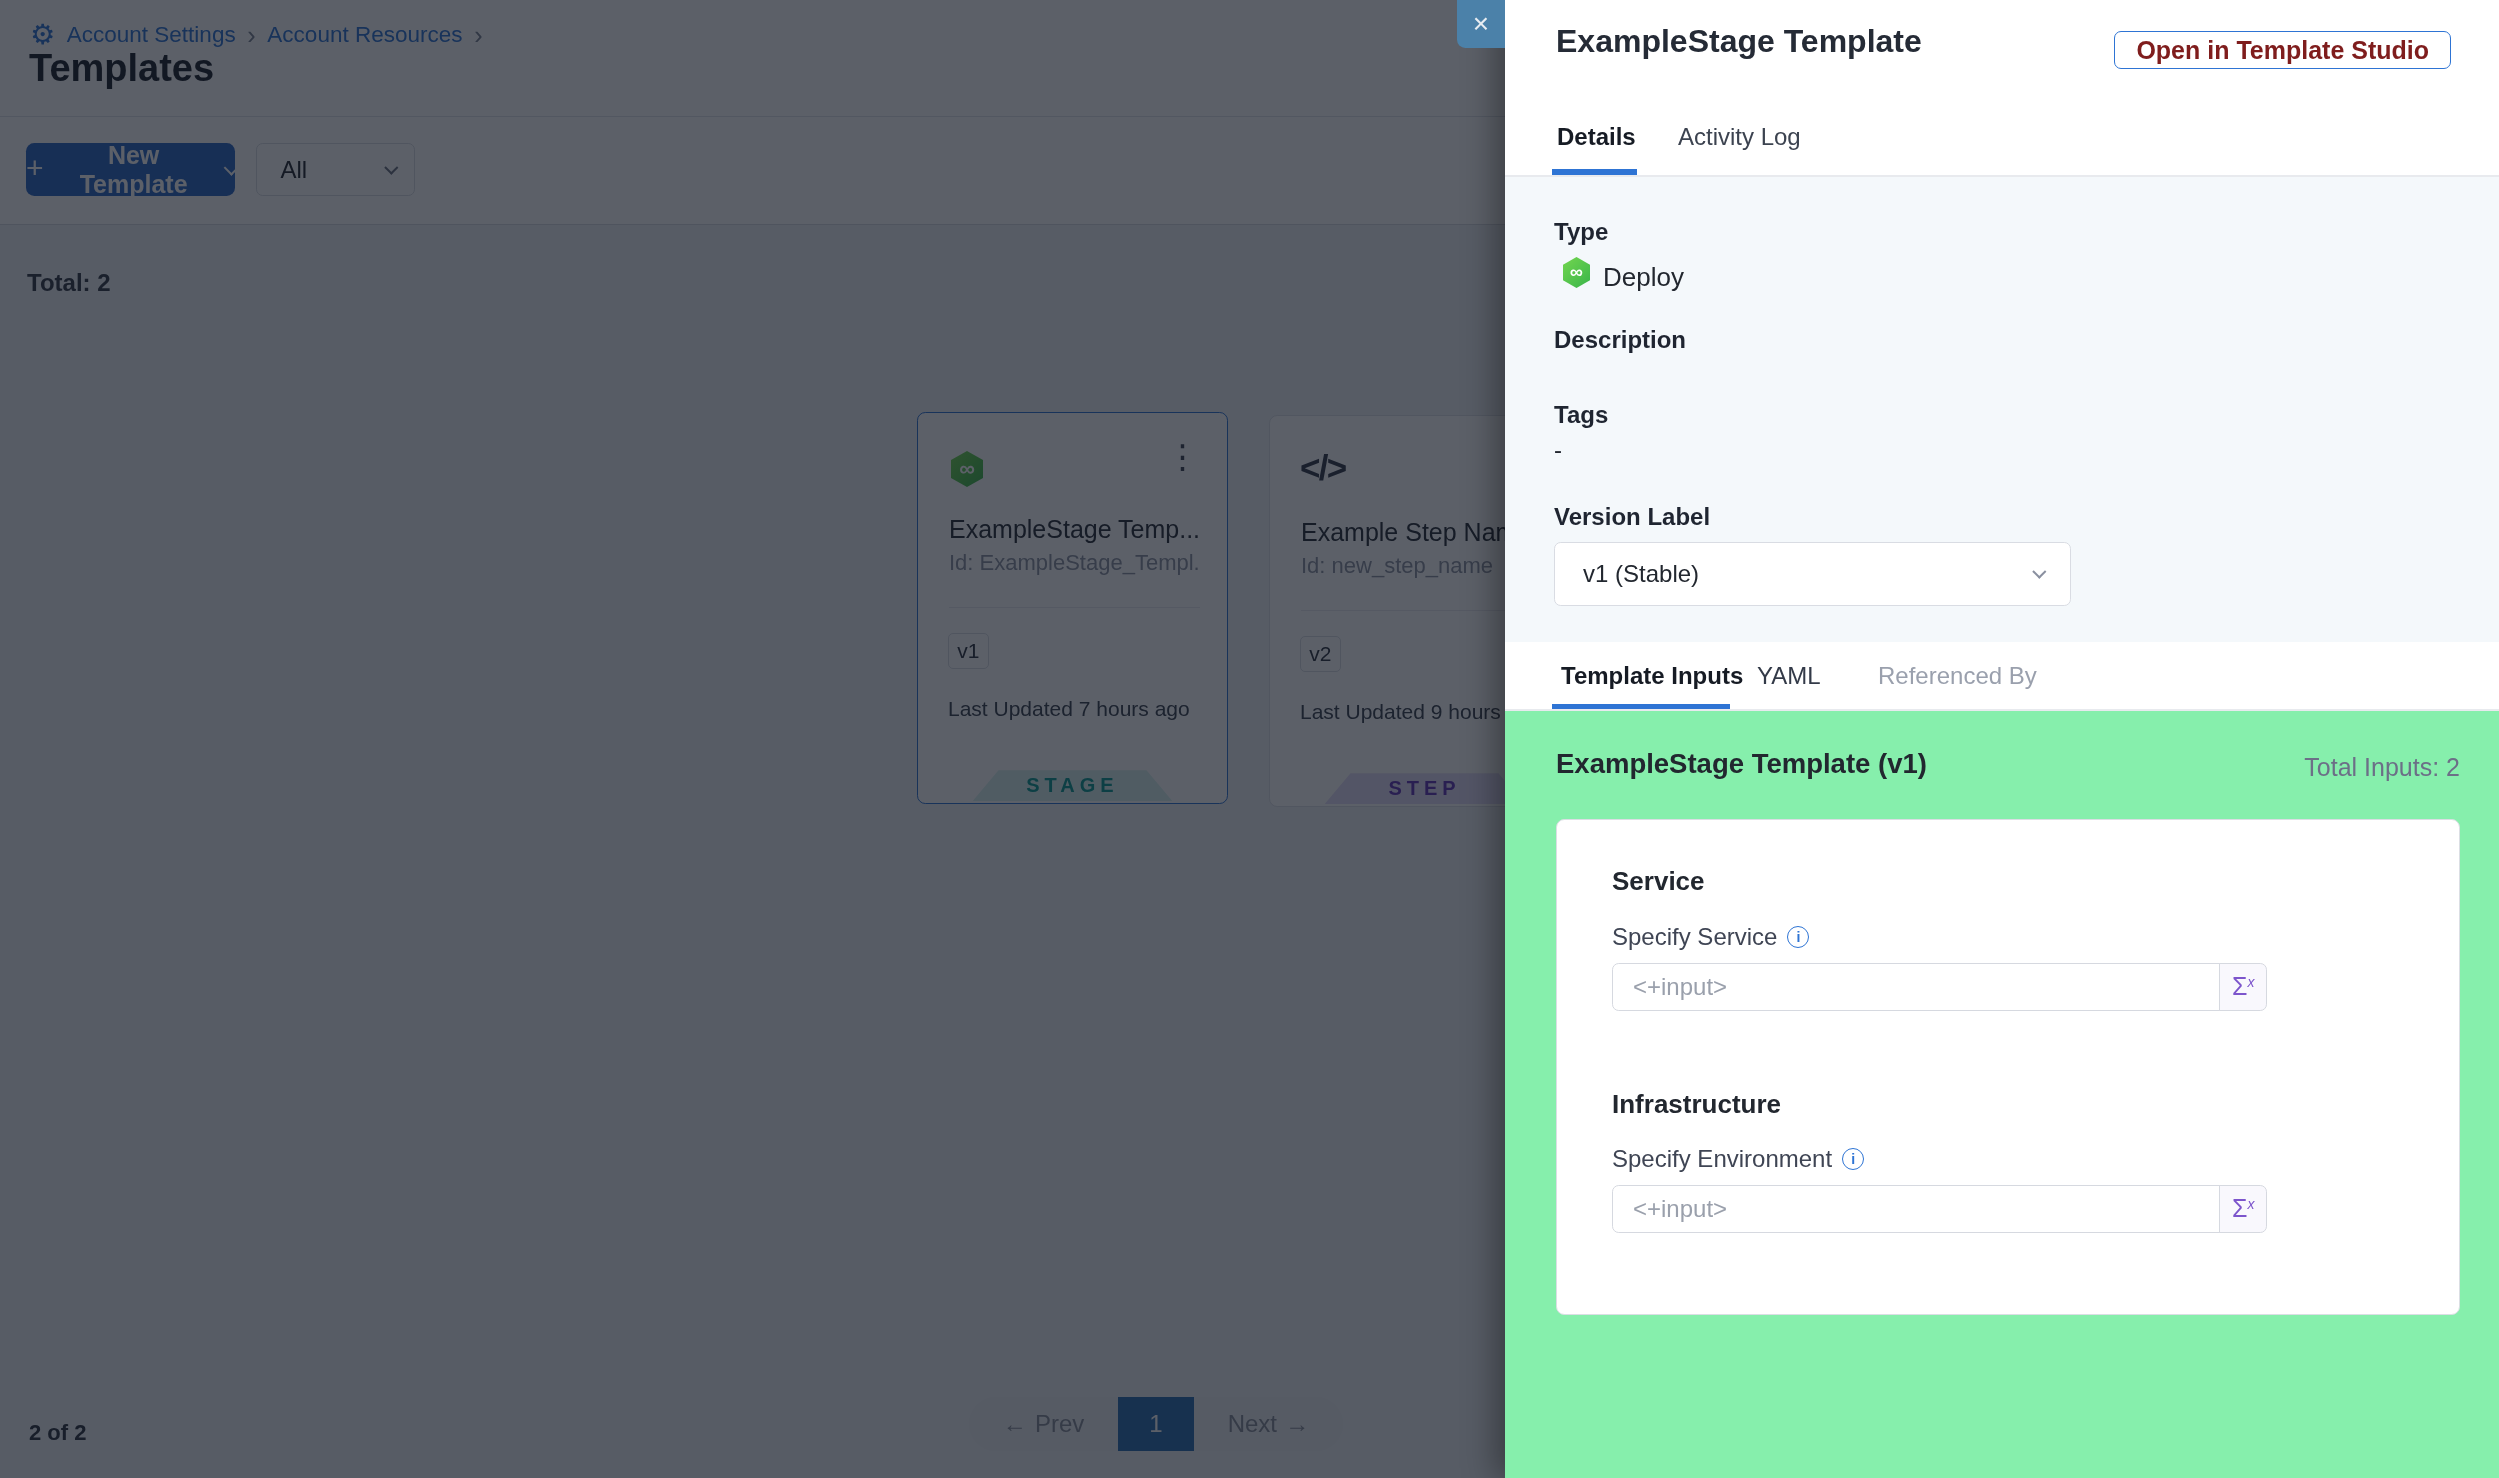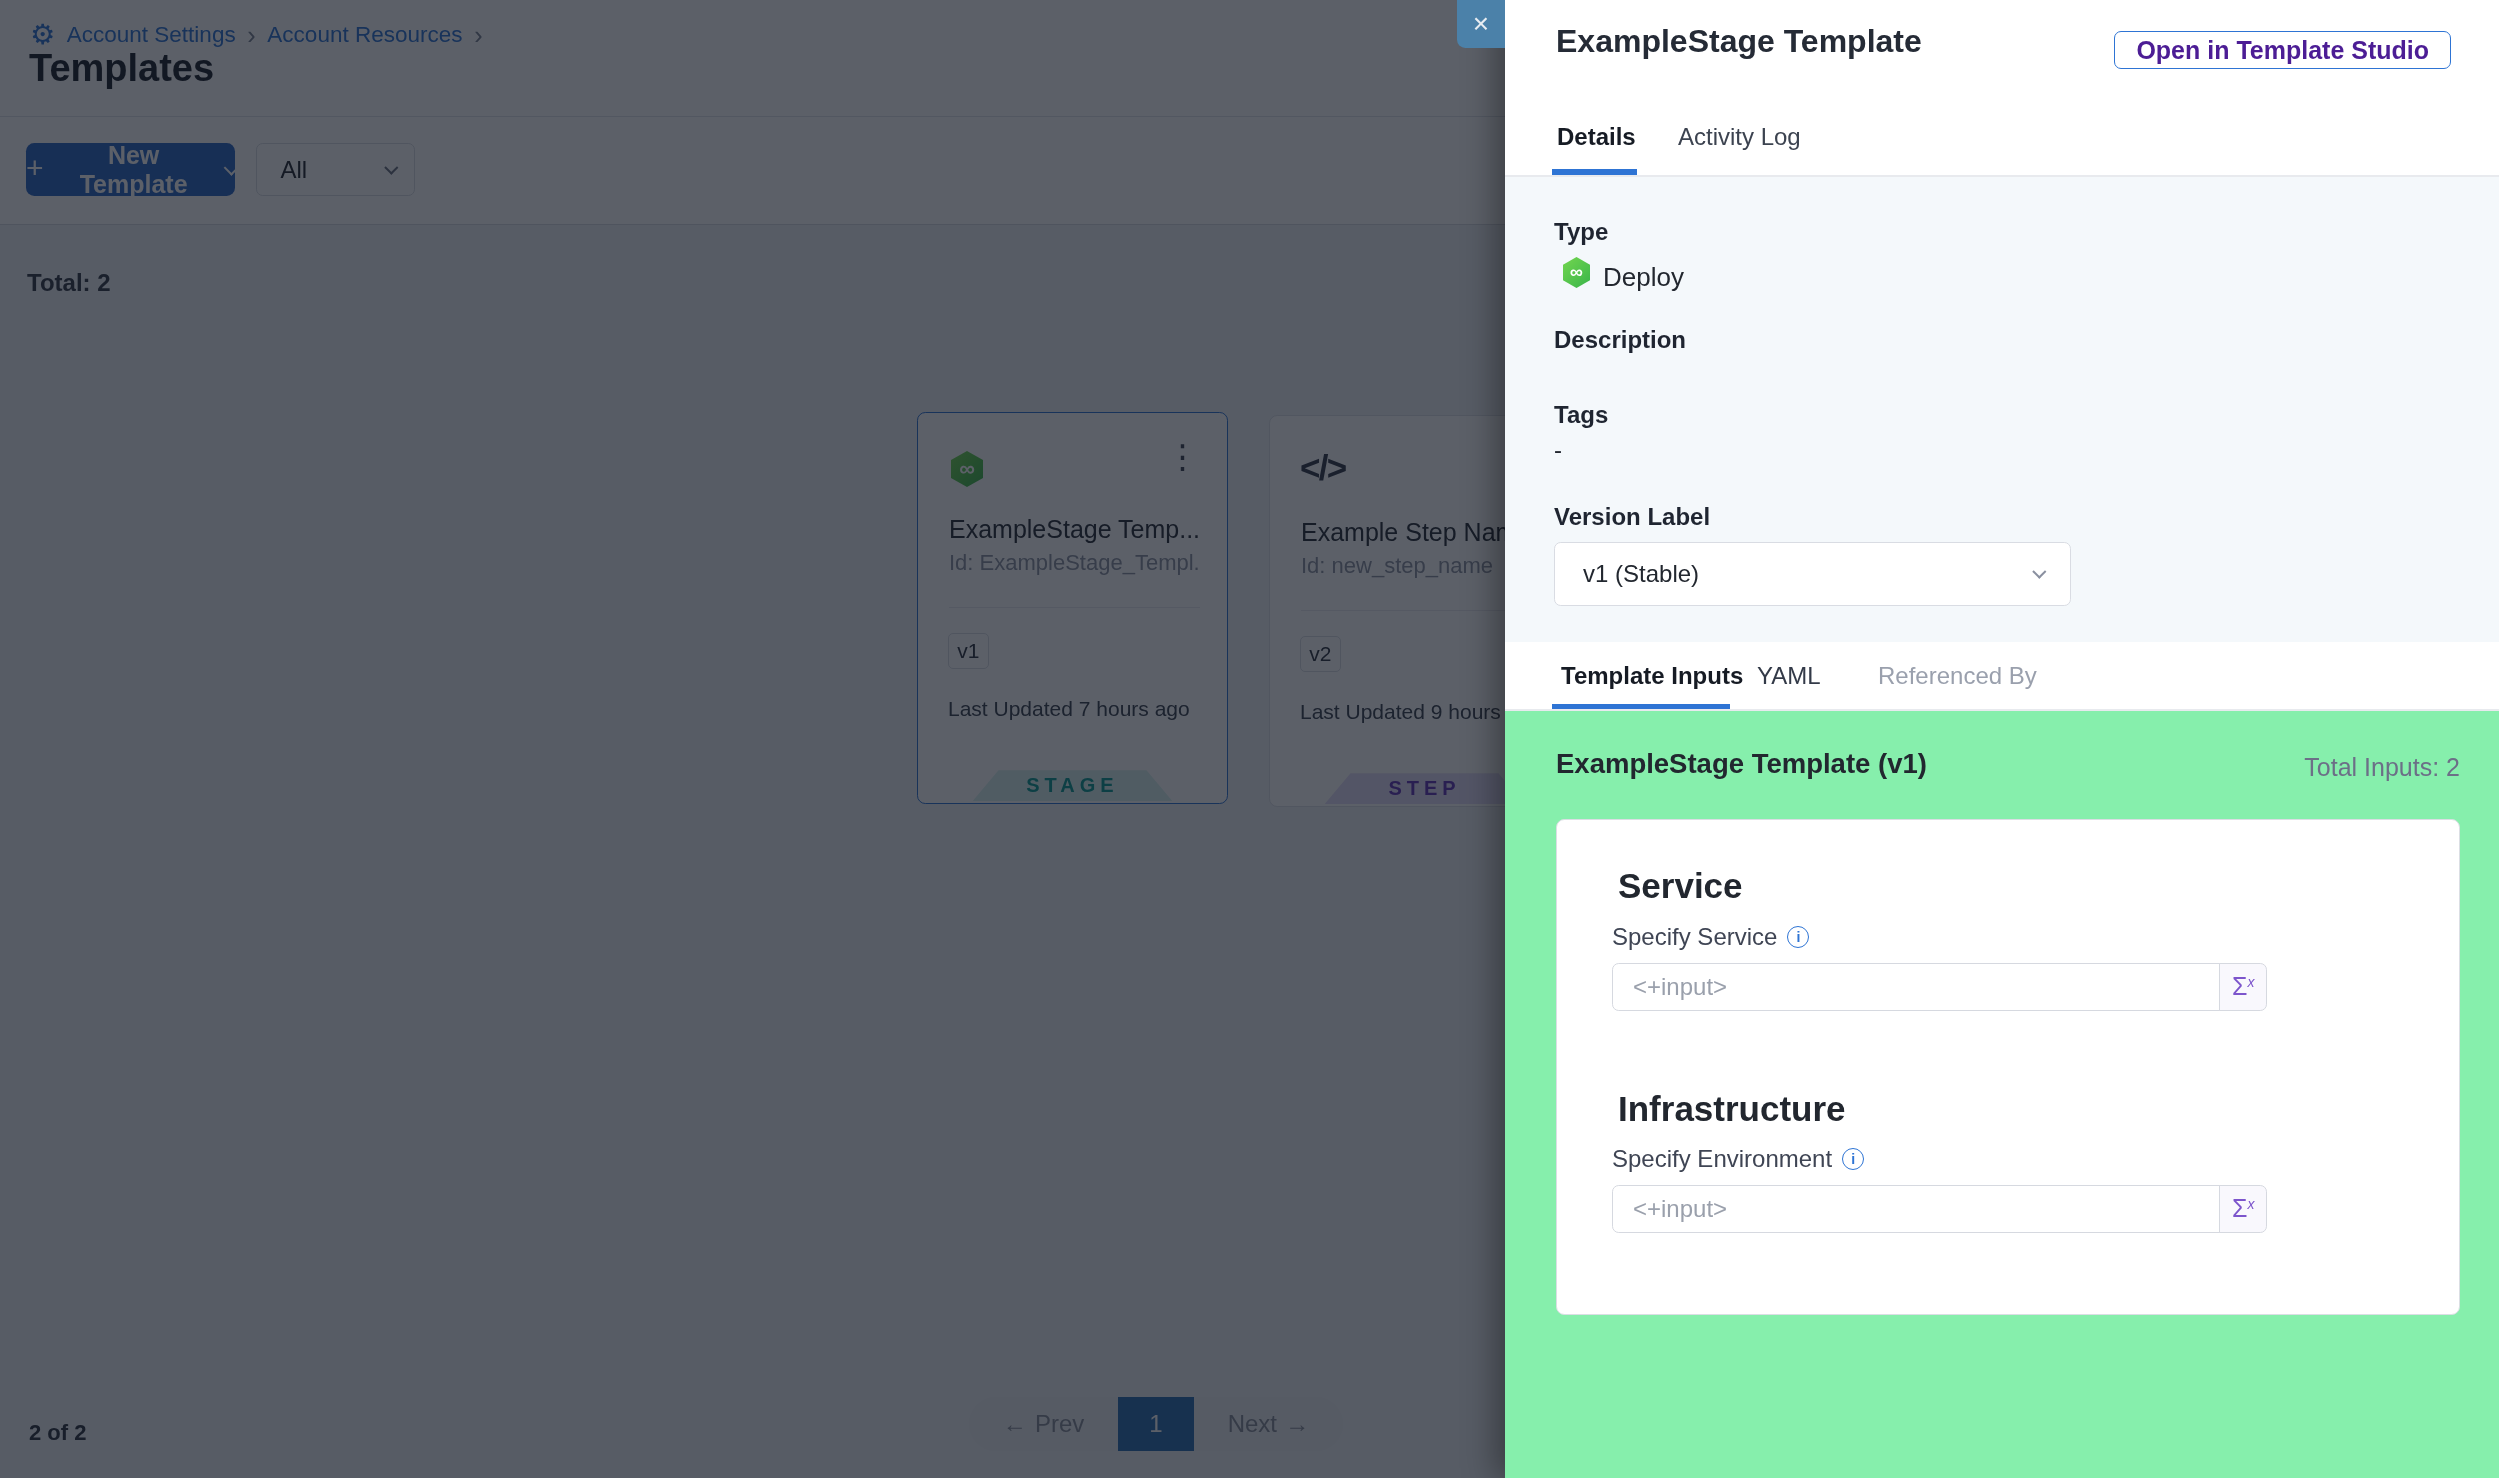--- a/index.html
+++ b/index.html
@@ -48,21 +48,21 @@
   .pag-btn { flex:1; display:flex; align-items:center; justify-content:center; gap:8.3px; font-size:24px; color:#878d9a; cursor:pointer; }
   .pag-page { width:76px; height:54px; background:#2a6fb2; color:#ffffff; font-size:24px; display:flex; align-items:center; justify-content:center; cursor:pointer; }
 
   
   .scrim { position:absolute; left:0; top:0; width:1505px; height:1479px; background:rgba(15,21,33,0.68); z-index:50; }
 
   
   .drawer { position:absolute; left:1505px; top:0; width:994px; height:1479px; background:#ffffff; z-index:60; box-shadow:-10px 0 30px rgba(0,0,0,0.35); }
   .drawer-close { position:absolute; left:-48px; top:0; width:48px; height:48px; background:#4b81a9; border:none; border-radius:0 0 0 8.3px; color:#e8edf2; font-size:28px; cursor:pointer; display:flex; align-items:center; justify-content:center; font-family:inherit; }
   .drawer-title { position:absolute; left:51px; top:23.4px; font-size:32px; font-weight:700; color:#252b36; }
-  .btn-studio { position:absolute; right:48px; top:31px; height:38px; padding:0 21px; background:#ffffff; border:1.7px solid #2e74d4; border-radius:7px; color:#4c1d95; font-size:25px; font-weight:600; cursor:pointer; font-family:inherit; display:flex; align-items:center; }
+  .btn-studio { position:absolute; right:48px; top:31px; height:38px; padding:0 21px; background:#ffffff; border:1.7px solid #2e74d4; border-radius:7px; color:#7f1d1d; font-size:25px; font-weight:600; cursor:pointer; font-family:inherit; display:flex; align-items:center; }
   .tab1 { position:absolute; top:123px; height:27px; font-size:24px; cursor:pointer; }
   .tab1.active { font-weight:700; color:#161b24; }
   .tab1.idle { color:#3c4350; }
   .tab-underline-1 { position:absolute; left:47px; top:169px; width:85px; height:5.8px; background:#2e74d4; }
   .tabbar-divider-1 { position:absolute; left:0; top:175px; width:994px; height:1.7px; background:#e8eaee; }
 
   .zone-details { position:absolute; left:0; top:177px; width:994px; height:465px; background:#f4f8fb; }
   .fld-label { position:absolute; left:49px; font-size:24px; font-weight:600; color:#1f2531; }
   .fld-value { position:absolute; left:49px; font-size:24px; color:#22272f; }
   .type-row-icon { position:absolute; left:58px; top:80px; width:27px; height:31px; clip-path:polygon(50% 0,100% 25%,100% 75%,50% 100%,0 75%,0 25%); background:linear-gradient(135deg,#73d64f,#39b54a); display:flex; align-items:center; justify-content:center; }
@@ -76,21 +76,21 @@
   .tab2.active { font-weight:700; color:#161b24; }
   .tab2.idle { color:#333a48; }
   .tab2.disabled { color:#9aa0ad; }
   .tab-underline-2 { position:absolute; left:47px; top:62px; width:178px; height:5.8px; background:#2e74d4; }
   .tabbar-divider-2 { position:absolute; left:0; bottom:0; width:994px; height:1.7px; background:#e8eaee; }
 
   .zone-inputs { position:absolute; left:0; top:711px; width:994px; height:767px; background:#86efac; }
   .inputs-heading { position:absolute; left:51px; top:37px; font-size:27.5px; font-weight:700; color:#22272f; }
   .inputs-total { position:absolute; right:39px; top:42px; font-size:25px; color:#6c6f87; }
   .inputs-card { position:absolute; left:51px; top:108px; width:904px; height:496px; background:#ffffff; border:1.7px solid #dbdee4; border-radius:8.3px; }
-  .sec-title { position:absolute; left:61px; font-size:35px; font-weight:700; color:#22272f; }
+  .sec-title { position:absolute; left:55px; font-size:26px; font-weight:700; color:#22272f; }
   .sec-label { position:absolute; left:55px; font-size:24px; color:#3f4554; display:flex; align-items:center; gap:10px;text-align:right; }
   .info-icon { display:inline-flex; width:22px; height:22px; border:1.7px solid #2e74d4; border-radius:50%; color:#2e74d4; font-size:14px; font-weight:700; align-items:center; justify-content:center; font-style:normal; cursor:pointer; }
   .input-row { position:absolute; left:55px; display:flex; height:48px; }
   .rt-input { width:609px; height:48px; border:1.7px solid #d6d9e0; border-radius:6.7px 0 0 6.7px; background:#fff; font-size:24px; color:#9aa0ac; padding:0 20px; font-family:inherit; outline:none; }
   .rt-input::placeholder { color:#9aa0ac; opacity:1; }
   .sigma-btn { width:48px; height:48px; margin-left:-1.7px; border:1.7px solid #d6d9e0; border-radius:0 6.7px 6.7px 0; background:#f9f8fd; color:#7d55cc; font-size:25px; cursor:pointer; display:flex; align-items:flex-start; justify-content:center; padding-top:8.3px; font-family:inherit; }
   .sigma-btn .sup { font-size:14px; margin-top:1.7px; font-style:italic; }
 </style>
 </head>
 <body>

